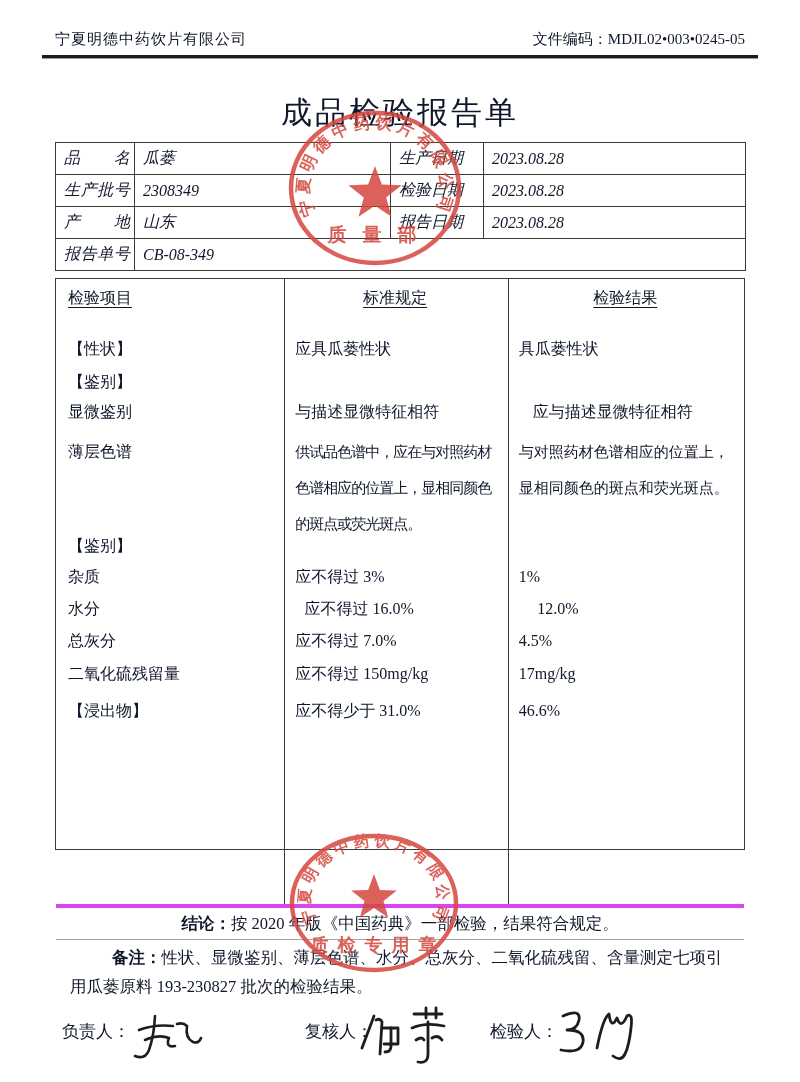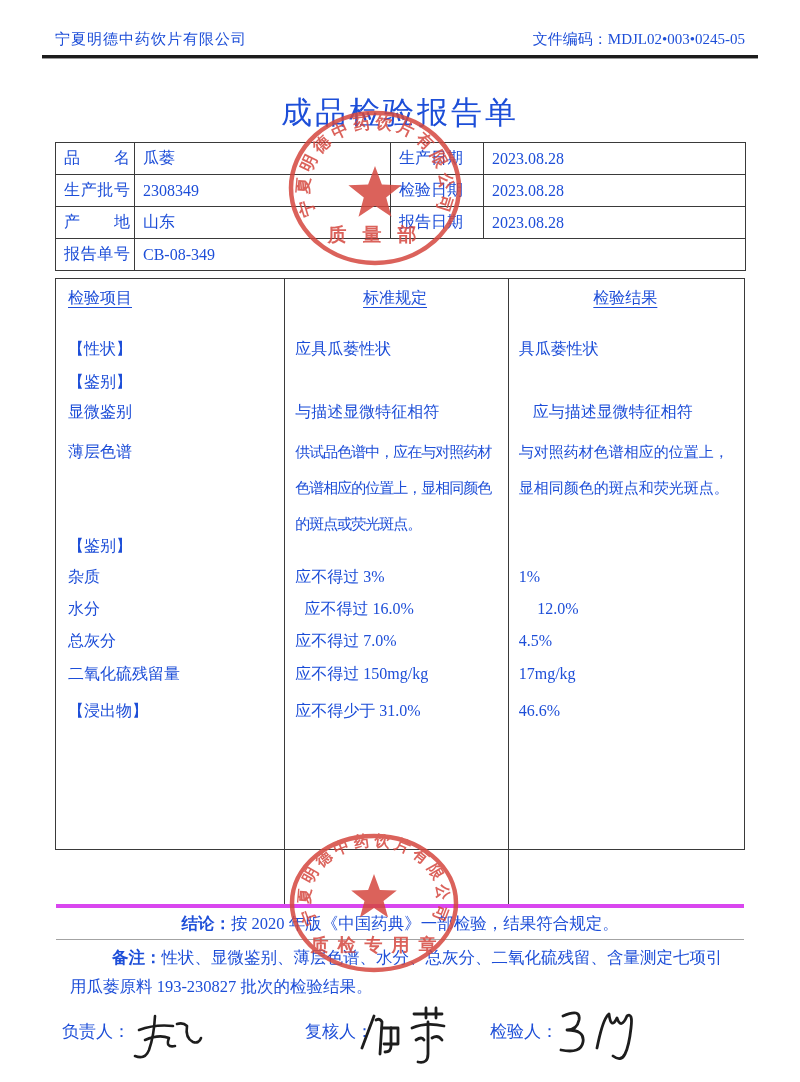--- a/index.html
+++ b/index.html
@@ -1,28 +1,28 @@
 <!DOCTYPE html>
 <html><head>
 <meta charset="utf-8">
 <style>
   html,body{margin:0;padding:0;background:#888;}
   .page{
     position:relative;width:800px;height:1082px;margin:0 auto;background:#ffffff;
-    font-family:"Liberation Serif","DejaVu Serif",serif;color:#1d4ed8;overflow:hidden;
+    font-family:"Liberation Serif","DejaVu Serif",serif;color:#0f172a;overflow:hidden;
   }
   
   .hdr-company{position:absolute;left:55px;top:30px;font-size:15px;letter-spacing:1px;}
   .hdr-code{position:absolute;right:55px;top:30px;font-size:15px;}
   .hdr-rule{position:absolute;left:42px;top:55px;width:716px;height:3px;background:#1c1c1c;border-bottom:1px solid #9a9a9a;}
   
   .title{position:absolute;left:0;top:92px;width:100%;text-align:center;font-size:31px;font-weight:normal;letter-spacing:3px;}
   
   table.info{position:absolute;left:55px;top:142px;width:690px;border-collapse:collapse;table-layout:fixed;}
-  table.info td{border:1px solid #3a3a3a;height:31px;font-size:16px;padding:0 0 0 8px;vertical-align:middle;}
+  table.info td{border:1px solid #3a3a3a;height:31px;font-size:16px;padding:0 0 0 8px;vertical-align:middle;font-style:italic;}
   .jlabel{display:inline-block;width:66px;text-align:justify;text-align-last:justify;}
   
   .maintbl{position:absolute;left:55px;top:278px;width:690px;height:572px;border:1px solid #3a3a3a;box-sizing:border-box;display:flex;flex-direction:column;}
   .msection{position:relative;height:625px;flex:none;}
   .vline{position:absolute;top:0;bottom:0;width:1px;background:#3a3a3a;}
   .vl1{left:228px;} .vl2{left:452px;}
   .mrow{display:flex;width:100%;}
   .mcell{box-sizing:border-box;padding-left:12px;font-size:16px;display:flex;align-items:center;}
   .c1{width:228px;} .c2{width:224px;} .c3{width:238px;}
   .rhdr{height:52px;}

